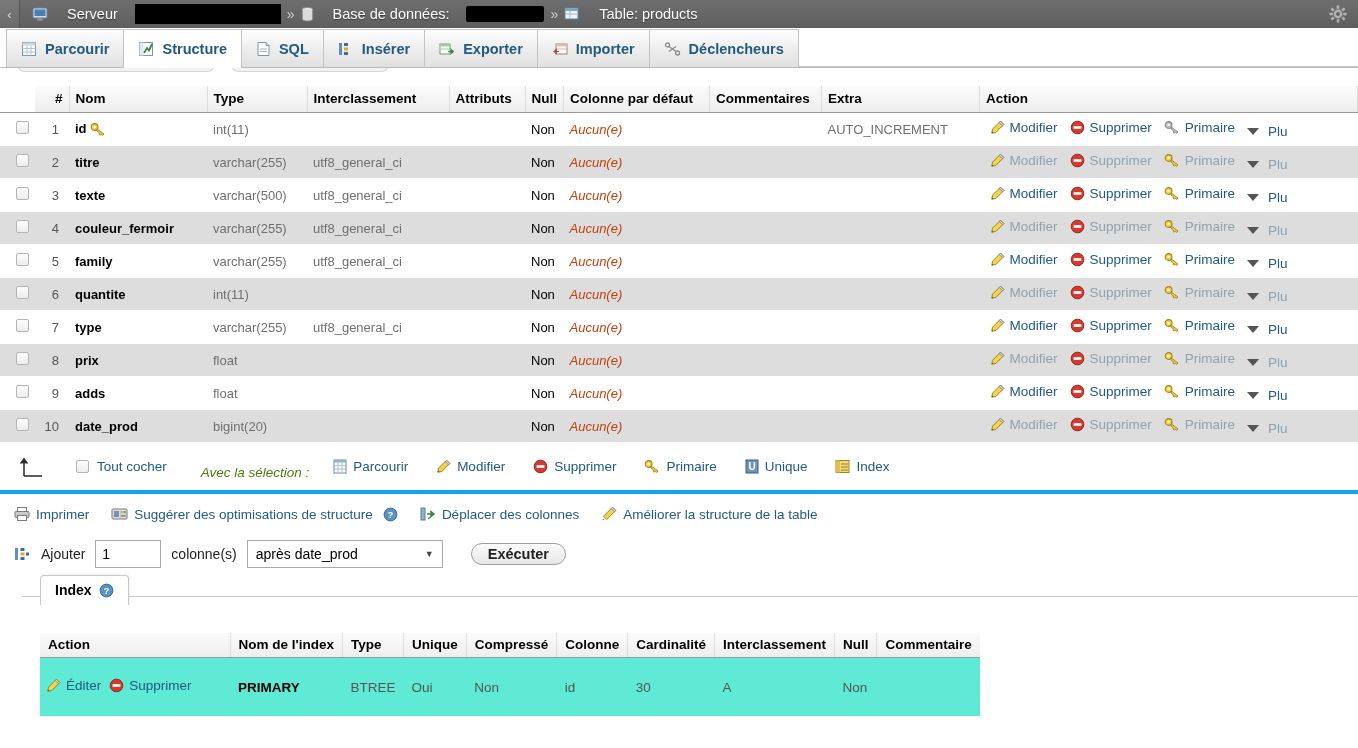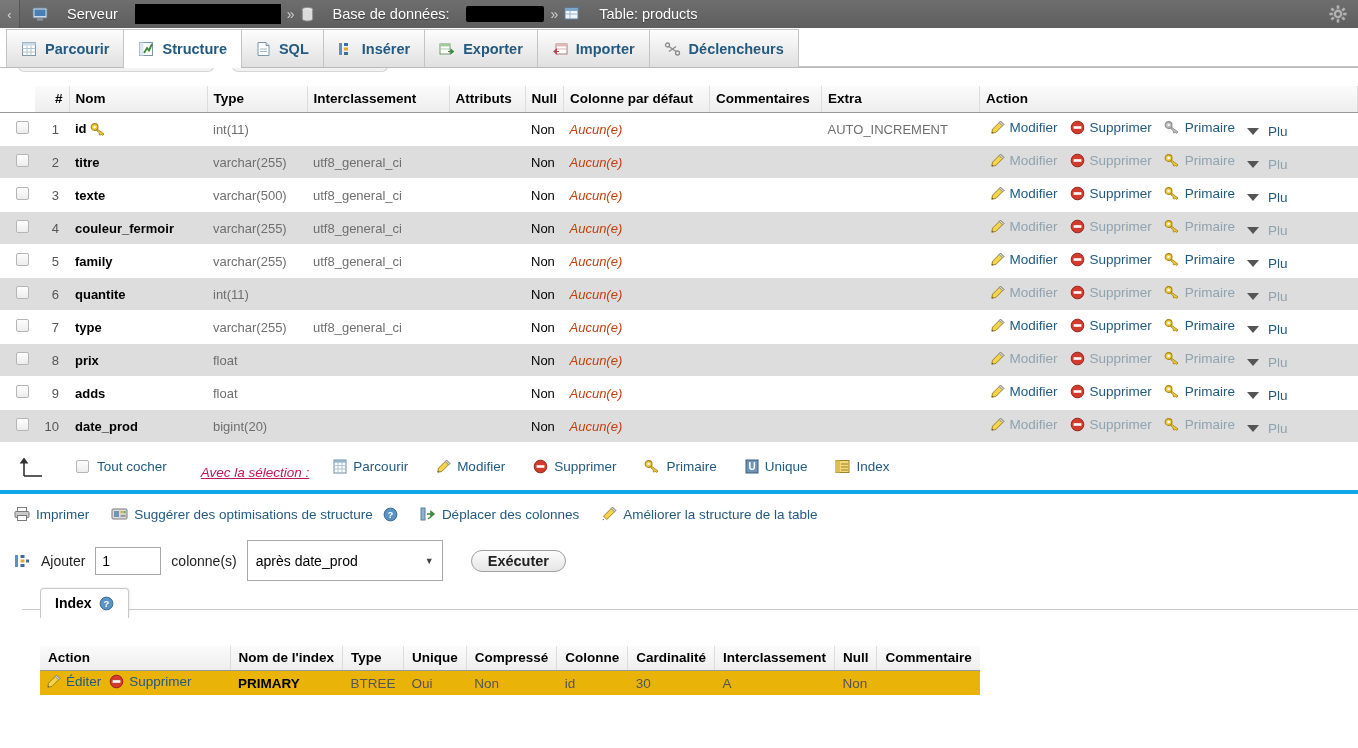--- a/index.html
+++ b/index.html
@@ -152,21 +152,21 @@
   .caret { width: 0;height:0;border-left:6px solid transparent;border-right:6px solid transparent;border-top:7px solid #555; display:inline-block; margin-right:4px; vertical-align: middle;}
 
   
   #sel-row {
     display: flex; align-items: center; gap: 12px;
     padding: 10px 0 10px 16px;
     border-bottom: 4px solid #0ea5e9;
     font-size: 13.5px;
     background: #fff;
   }
-  #sel-row .withsel { font-style: italic; color: #be185d; margin: 12px 12px 0 22px; text-decoration: underline; }
+  #sel-row .withsel { font-style: italic; color: #4d7c0f; margin: 12px 12px 0 22px; }
   #sel-row .lnk { color: #235a81; display: inline-flex; align-items: center; gap: 6px; margin-right: 16px; }
   #sel-row .checkall { color: #235a81; display: inline-flex; align-items: center; gap: 8px; }
 
   #links-row {
     display: flex; align-items: center;
     padding: 12px 0 12px 14px;
     font-size: 13.5px;
     gap: 22px;
   }
   #links-row .lnk { color: #235a81; display: inline-flex; align-items: center; gap: 6px; }
@@ -180,21 +180,21 @@
   #add-row .lbl { color: #222; }
   #num-input {
     width: 66px; height: 28px;
     border: 1px solid #a9a9a9;
     padding: 2px 6px;
     font-size: 14px;
     font-family: "Liberation Sans", sans-serif;
     background: #fff;
   }
   #after-select {
-    width: 196px; height: 41px;
+    width: 196px; height: 28px;
     border: 1px solid #a9a9a9;
     background: #fff;
     display: flex; align-items: center; justify-content: space-between;
     padding: 0 8px;
     font-size: 14px;
   }
   #after-select .ar { color: #444; font-size: 9px; }
   #exec-btn {
     margin-left: 18px;
     height: 22px;
@@ -234,23 +234,23 @@
   table.idx th {
     background: linear-gradient(to bottom,#fbfbfb,#eeeeee);
     border-bottom: 1px solid #999;
     border-right: 1px solid #ddd;
     text-align: left;
     font-weight: bold;
     padding: 4px 8px 5px 8px;
     white-space: nowrap;
   }
   table.idx td {
-    padding: 3px 8px;
+    padding: 20px 8px;
     white-space: nowrap;
-    background: #eab308;
+    background: #5eead4;
     color: #555;
     height: 24px;
   }
   table.idx td.idxname { font-weight: bold; color: #000; }
   table.idx td.idxact { padding-left: 6px; }
   table.idx td.idxact .act-link { margin-right: 8px; }
 </style>
 </head>
 <body>
 

